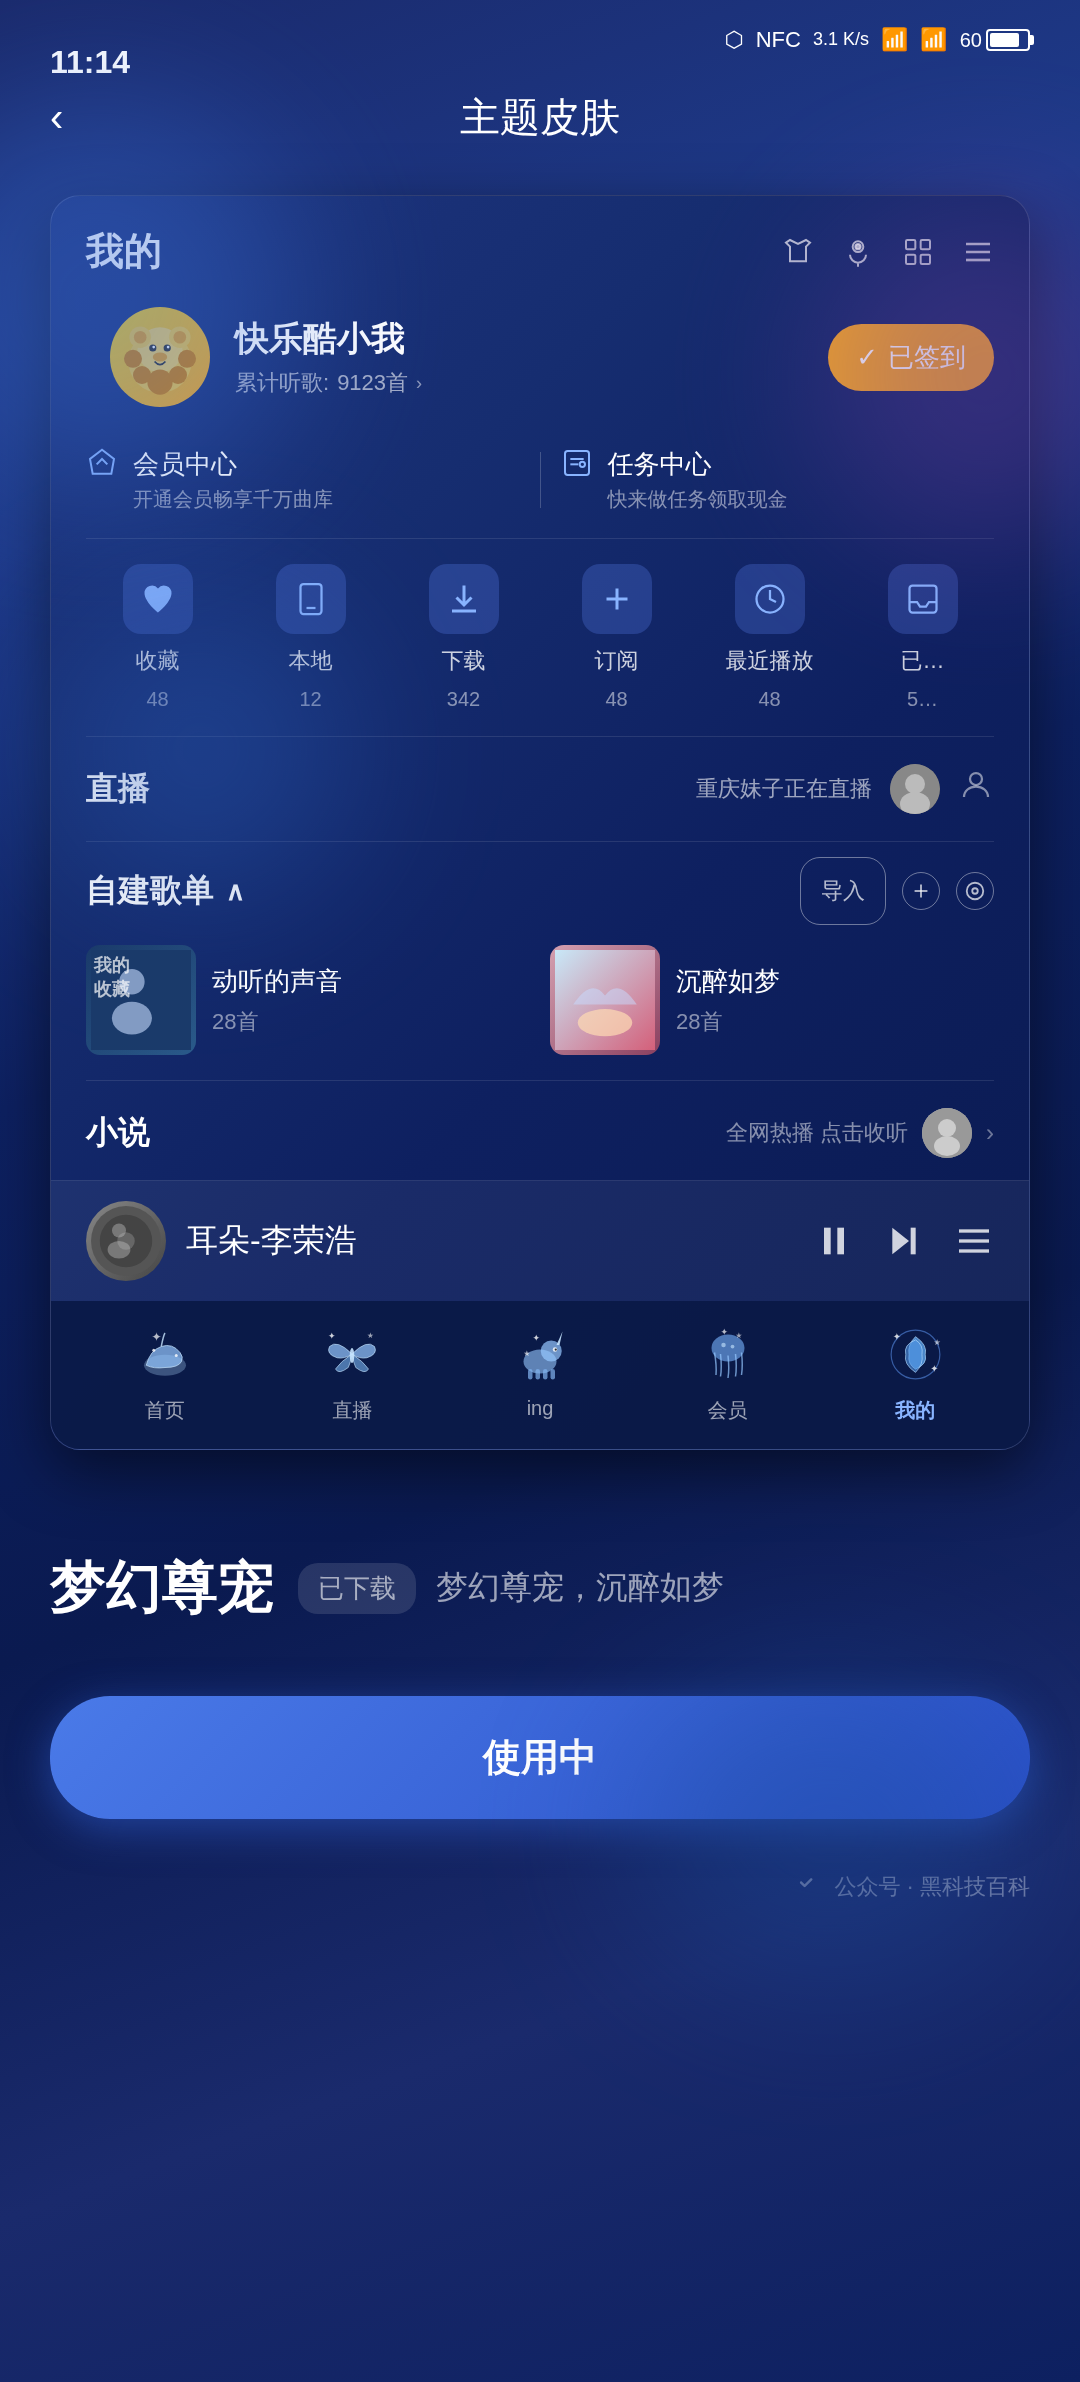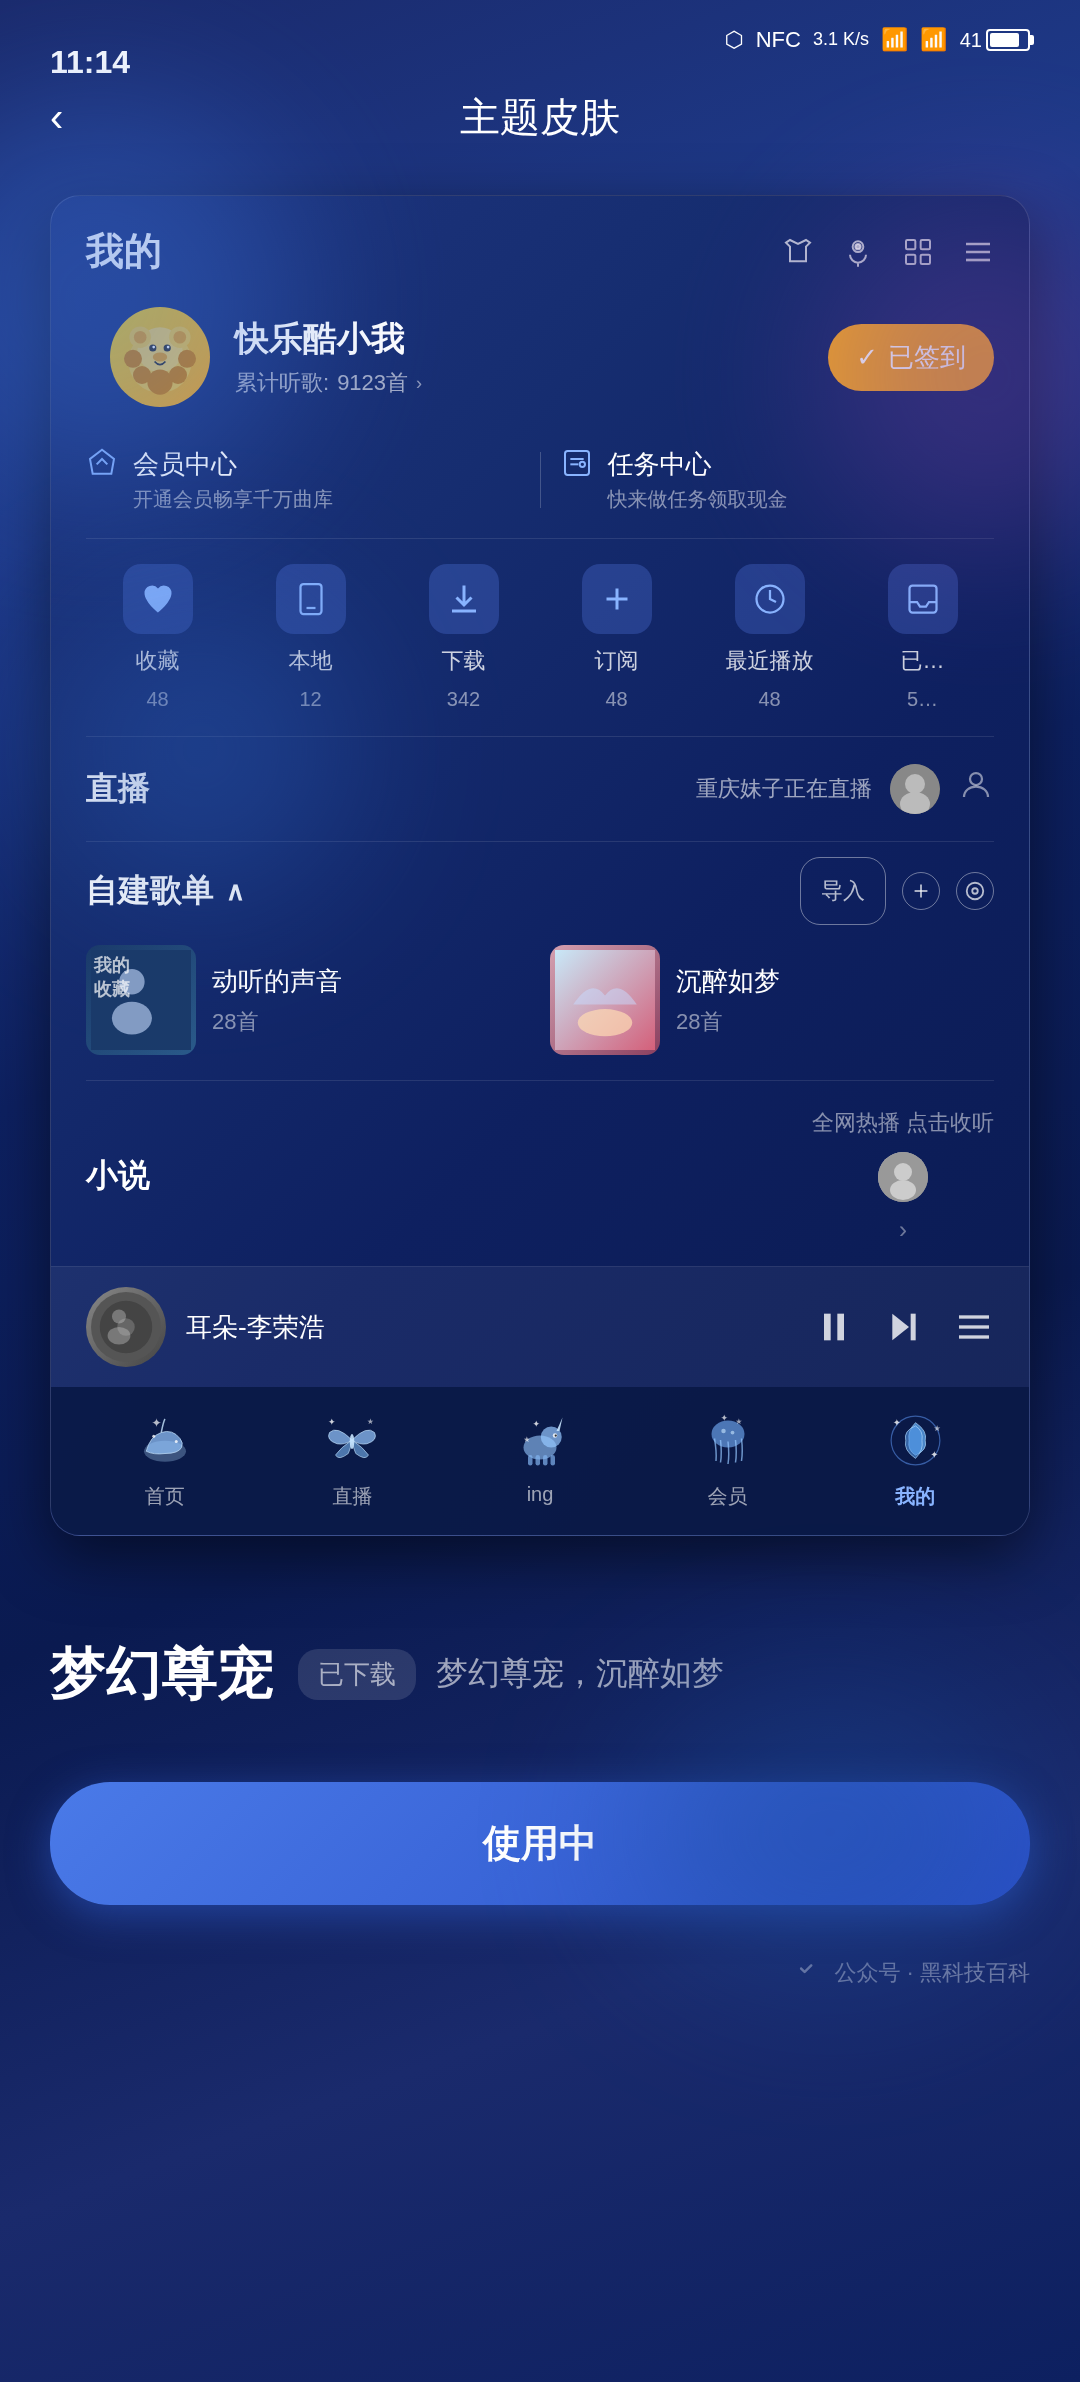--- a/index.html
+++ b/index.html
@@ -402,21 +402,20 @@
     .novel-section {
       display: flex;
       align-items: center;
       justify-content: space-between;
       padding: 22px 35px;
     }
     .novel-right {
       display: flex;
       align-items: center;
       gap: 14px;
-      flex-direction: column;
     }
     .novel-label {
       font-size: 22px;
       color: rgba(255,255,255,0.5);
     }
     .novel-avatar {
       width: 50px;
       height: 50px;
       border-radius: 50%;
       background: linear-gradient(135deg, #ccc, #888);
@@ -443,21 +442,21 @@
       flex-shrink: 0;
       overflow: hidden;
       display: flex;
       align-items: center;
       justify-content: center;
       font-size: 28px;
       color: rgba(255,255,255,0.3);
     }
     .now-playing-info {
       flex: 1;
-      font-size: 26px;
+      font-size: 32px;
       color: white;
     }
     .now-playing-controls {
       display: flex;
       gap: 30px;
       align-items: center;
     }
 
     
     .bottom-nav {
@@ -563,21 +562,21 @@
 <div class="status-bar">
   <span class="status-time">11:14</span>
   <div class="status-icons">
     <span>⬡</span>
     <span>NFC</span>
     <span style="font-size:18px;line-height:1.2;">3.1
 K/s</span>
     <span>📶</span>
     <span>📶</span>
     <div class="battery-indicator">
-      <span style="font-size:20px;">41</span>
+      <span style="font-size:20px;">60</span>
       <div class="battery-box">
         <div class="battery-fill"></div>
       </div>
     </div>
   </div>
 </div>
 
 <div class="page-header">
   <span class="back-button">‹</span>
   <span class="page-title">主题皮肤</span>

